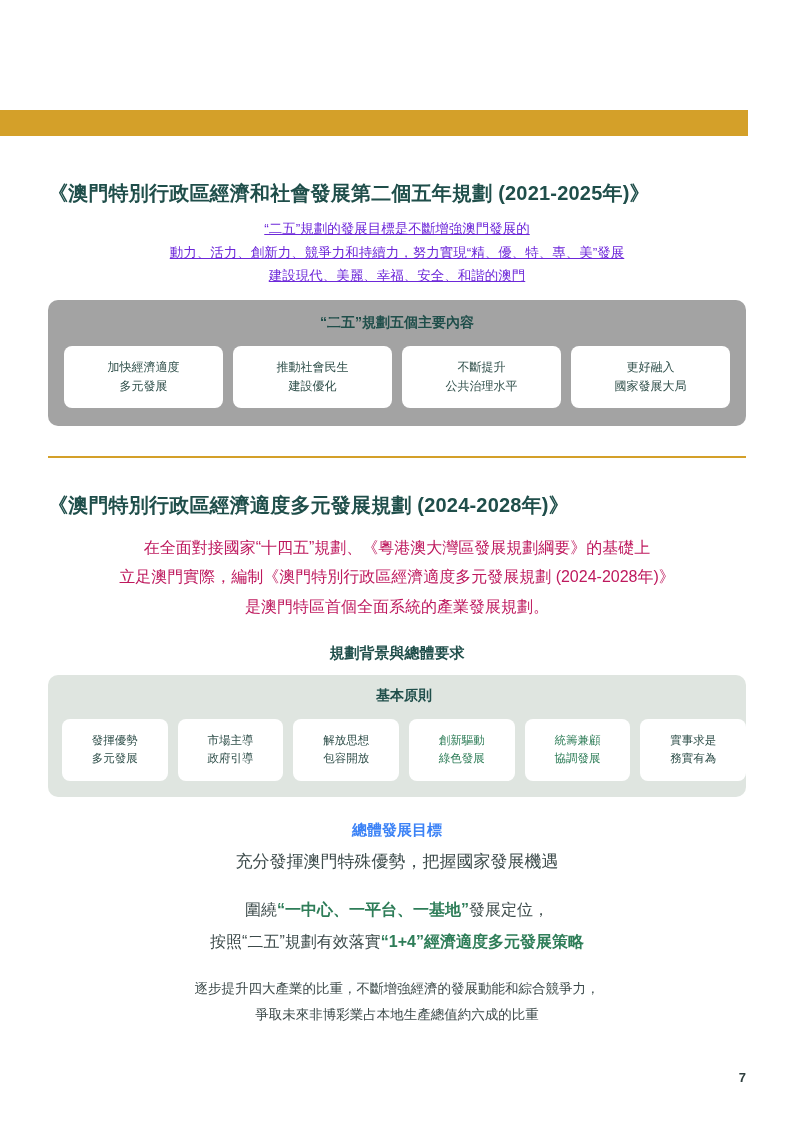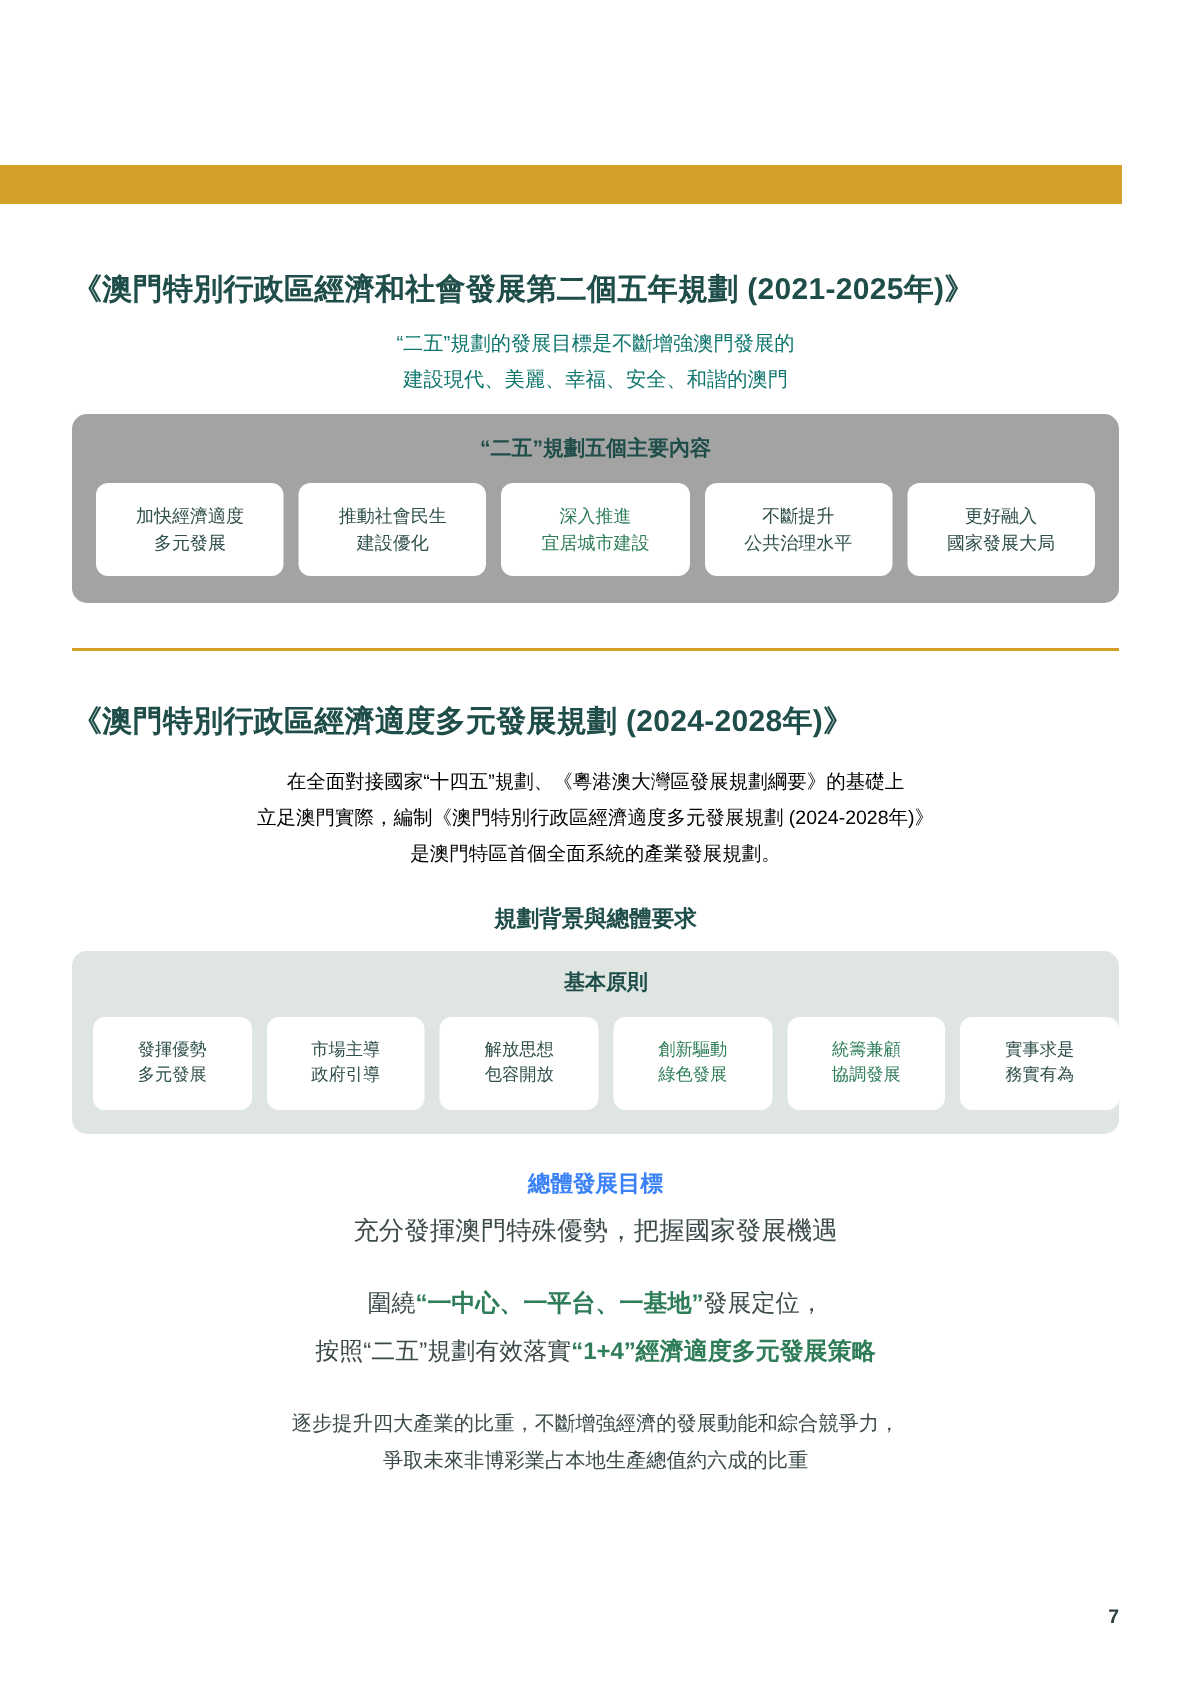--- a/index.html
+++ b/index.html
@@ -46,22 +46,23 @@
     line-height: 1.35;
   }
   .sec-title.s2 {
     font-size: 20px;
     color: #1f4e4a;
   }
   .lead {
     text-align: center;
     font-size: 13.5px;
     line-height: 1.75;
-    color: #0f766e;
+    color: #6d28d9;
     margin-top: 10px;
+    text-decoration: underline;
   }
   .panel {
     margin-top: 12px;
     background: #a3a3a3;
     border-radius: 10px;
     padding: 14px 16px 18px 16px;
   }
   .panel-title {
     text-align: center;
     font-size: 14px;
@@ -99,23 +100,23 @@
     width: 100%;
     height: 2px;
     background: #d4a029;
   }
   
   .sec2 {
     margin-top: 34px;
   }
   .para {
     text-align: center;
-    font-size: 13px;
+    font-size: 16px;
     line-height: 1.85;
-    color: #000000;
+    color: #be185d;
     margin-top: 14px;
   }
   .sub-head {
     text-align: center;
     font-size: 15px;
     font-weight: bold;
     color: #1f4e4a;
     margin-top: 22px;
   }
   .panel2 {
@@ -175,37 +176,34 @@
 
   <div class="top-bar"></div>
 
   <div class="content">
 
     <div>
       <div class="sec-title">《澳門特別行政區經濟和社會發展第二個五年規劃 (2021-2025年)》</div>
 
       <div class="lead">
         <div>“二五”規劃的發展目標是不斷增強澳門發展的</div>
+        <div>動力、活力、創新力、競爭力和持續力，努力實現“精、優、特、專、美”發展</div>
         <div>建設現代、美麗、幸福、安全、和諧的澳門</div>
       </div>
 
       <div class="panel">
         <div class="panel-title">“二五”規劃五個主要內容</div>
         <div class="cards">
           <div class="card">
               <span style="white-space:pre-line;">加快經濟適度
 多元發展</span>
             </div>
           <div class="card">
               <span style="white-space:pre-line;">推動社會民生
 建設優化</span>
-            </div>
-          <div class="card green">
-              <span style="white-space:pre-line;">深入推進
-宜居城市建設</span>
             </div>
           <div class="card">
               <span style="white-space:pre-line;">不斷提升
 公共治理水平</span>
             </div>
           <div class="card">
               <span style="white-space:pre-line;">更好融入
 國家發展大局</span>
             </div>
         </div>

